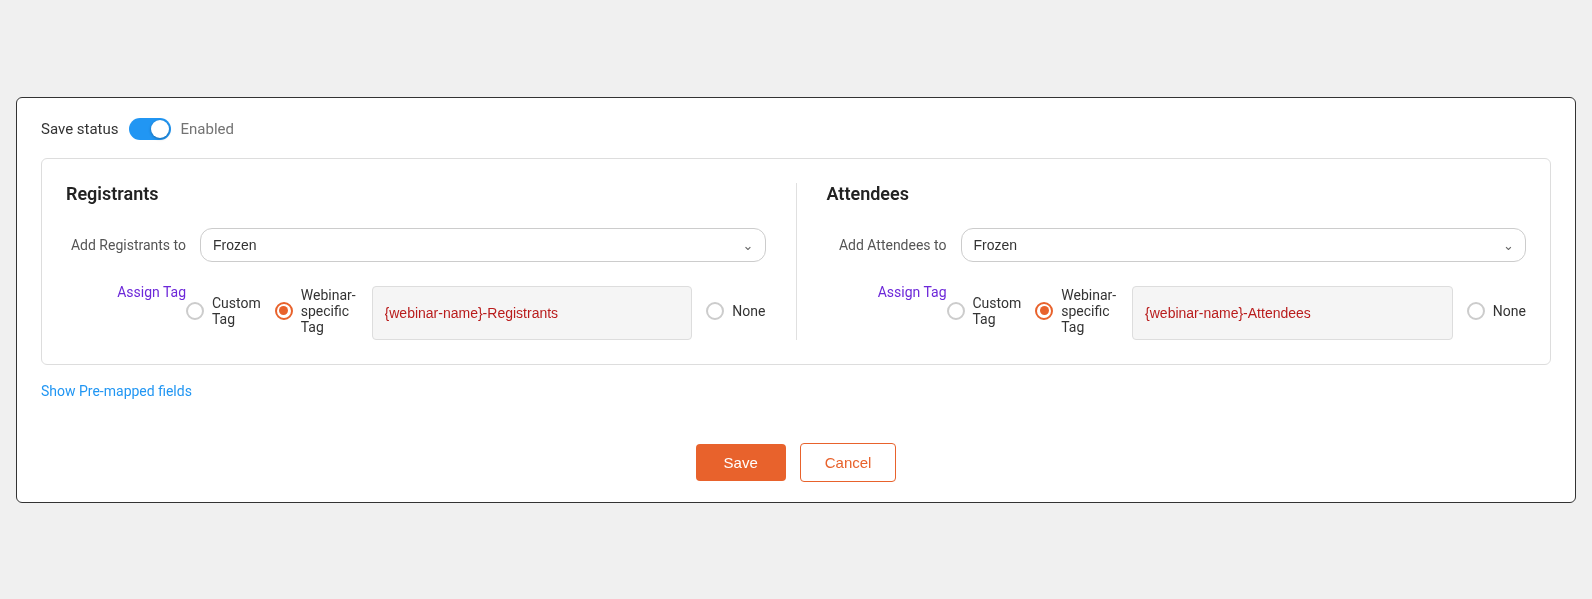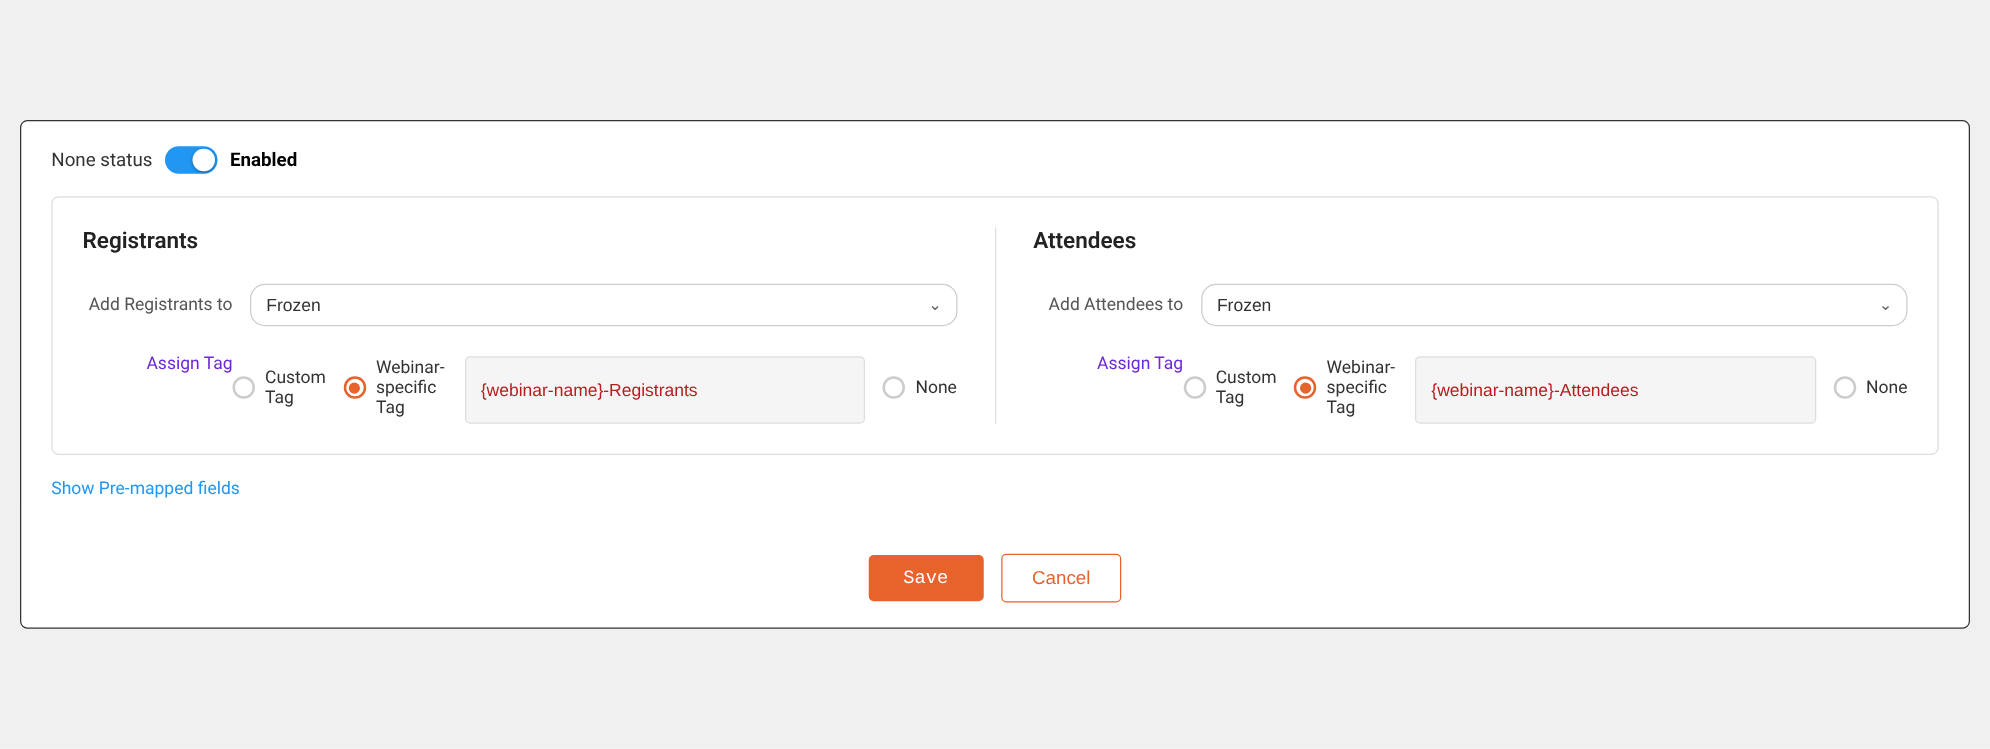--- a/index.html
+++ b/index.html
@@ -41,23 +41,23 @@
       width: 18px;
       height: 18px;
       background: #fff;
       border-radius: 50%;
       position: absolute;
       top: 2px;
       right: 2px;
       box-shadow: 0 1px 3px rgba(0,0,0,0.3);
     }
     .enabled-text {
-      color: #000000;
+      color: #737373;
       font-size: 15px;
-      font-weight: 700;
+      font-weight: 400;
     }
     .panels-row {
       display: flex;
       gap: 20px;
       border: 1.5px solid #ddd;
       border-radius: 6px;
       padding: 24px 24px 24px 24px;
       background: #fff;
       margin-bottom: 16px;
     }
@@ -183,40 +183,39 @@
       margin-top: 24px;
     }
     .btn-save {
       background: #E8622C;
       color: #fff;
       border: none;
       border-radius: 4px;
       padding: 10px 28px;
       font-size: 15px;
       cursor: pointer;
-      font-family: Liberation Mono, monospace;
     }
     .btn-cancel {
       background: #fff;
       color: #E8622C;
       border: 1.5px solid #E8622C;
       border-radius: 4px;
       padding: 10px 24px;
       font-size: 15px;
       cursor: pointer;
     }
   </style>
 </head>
 <body>
 
 <div class="outer-container">
 
   
   <div class="sync-row">
-    <span class="sync-label">None status</span>
+    <span class="sync-label">Save status</span>
     <div class="toggle-track">
       <div class="toggle-thumb"></div>
     </div>
     <span class="enabled-text">Enabled</span>
   </div>
 
   
   <div class="panels-row">
 
     <div class="panel">

